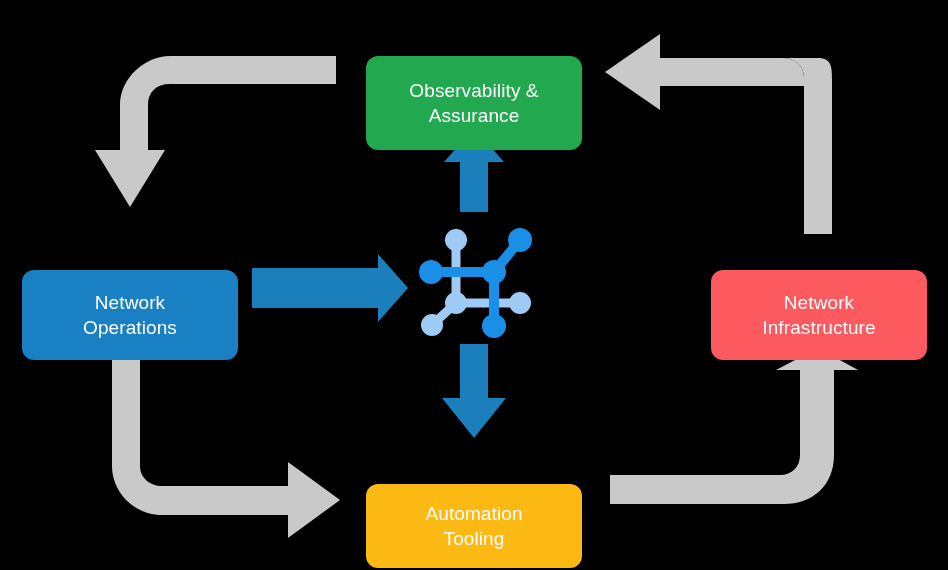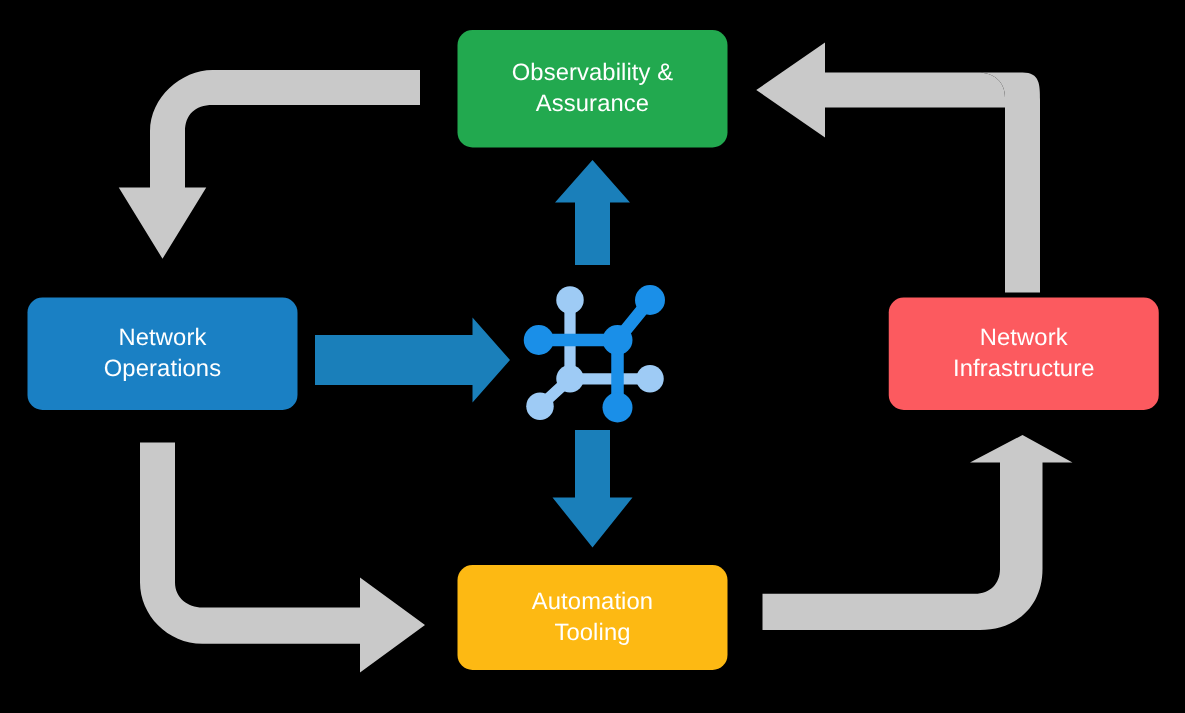--- a/index.html
+++ b/index.html
@@ -21,20 +21,21 @@
     justify-content: center;
     text-align: center;
     border-radius: 12px;
     color: #ffffff;
     font-size: 19px;
     line-height: 1.32;
     font-weight: 400;
     letter-spacing: 0.1px;
     white-space: pre-line;
     padding: 5px 8px;
+    margin-top: 32px;
   }
   #box-observability {
     left: 366px; top: 24px; width: 216px; height: 94px;
   }
   #box-operations {
     left: 22px; top: 238px; width: 216px; height: 90px;
   }
   #box-infrastructure {
     left: 711px; top: 238px; width: 216px; height: 90px;
   }

